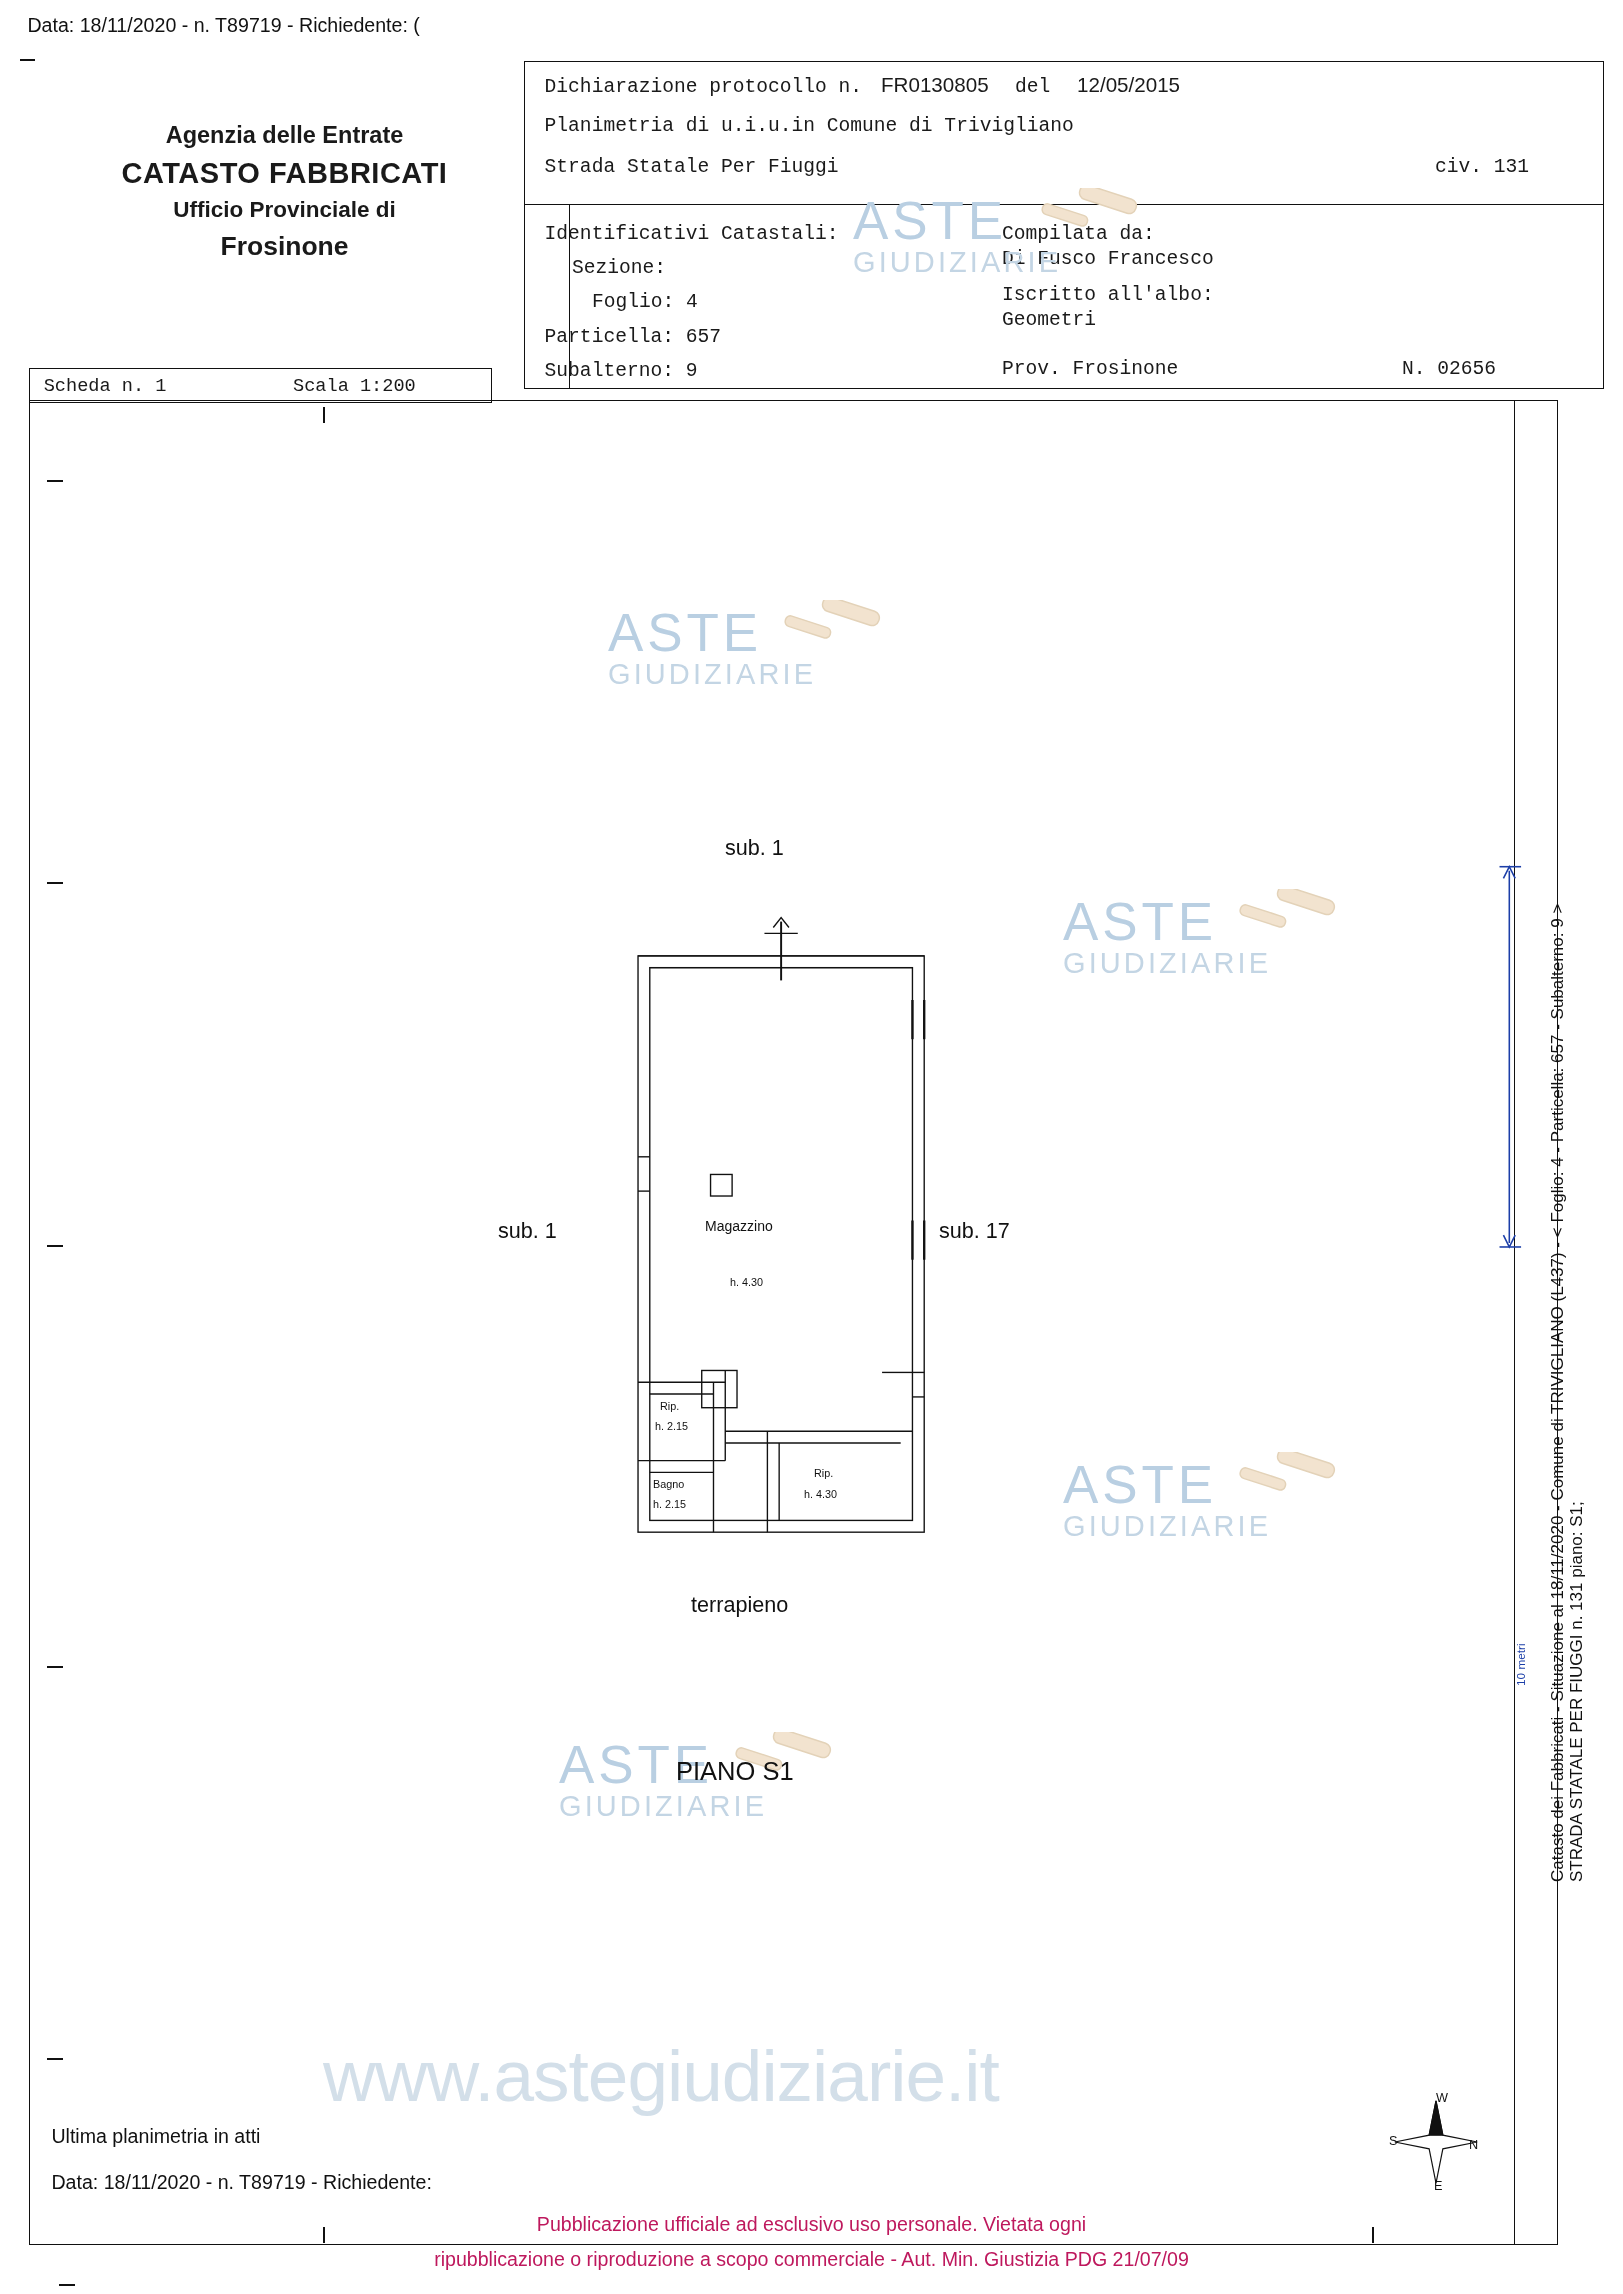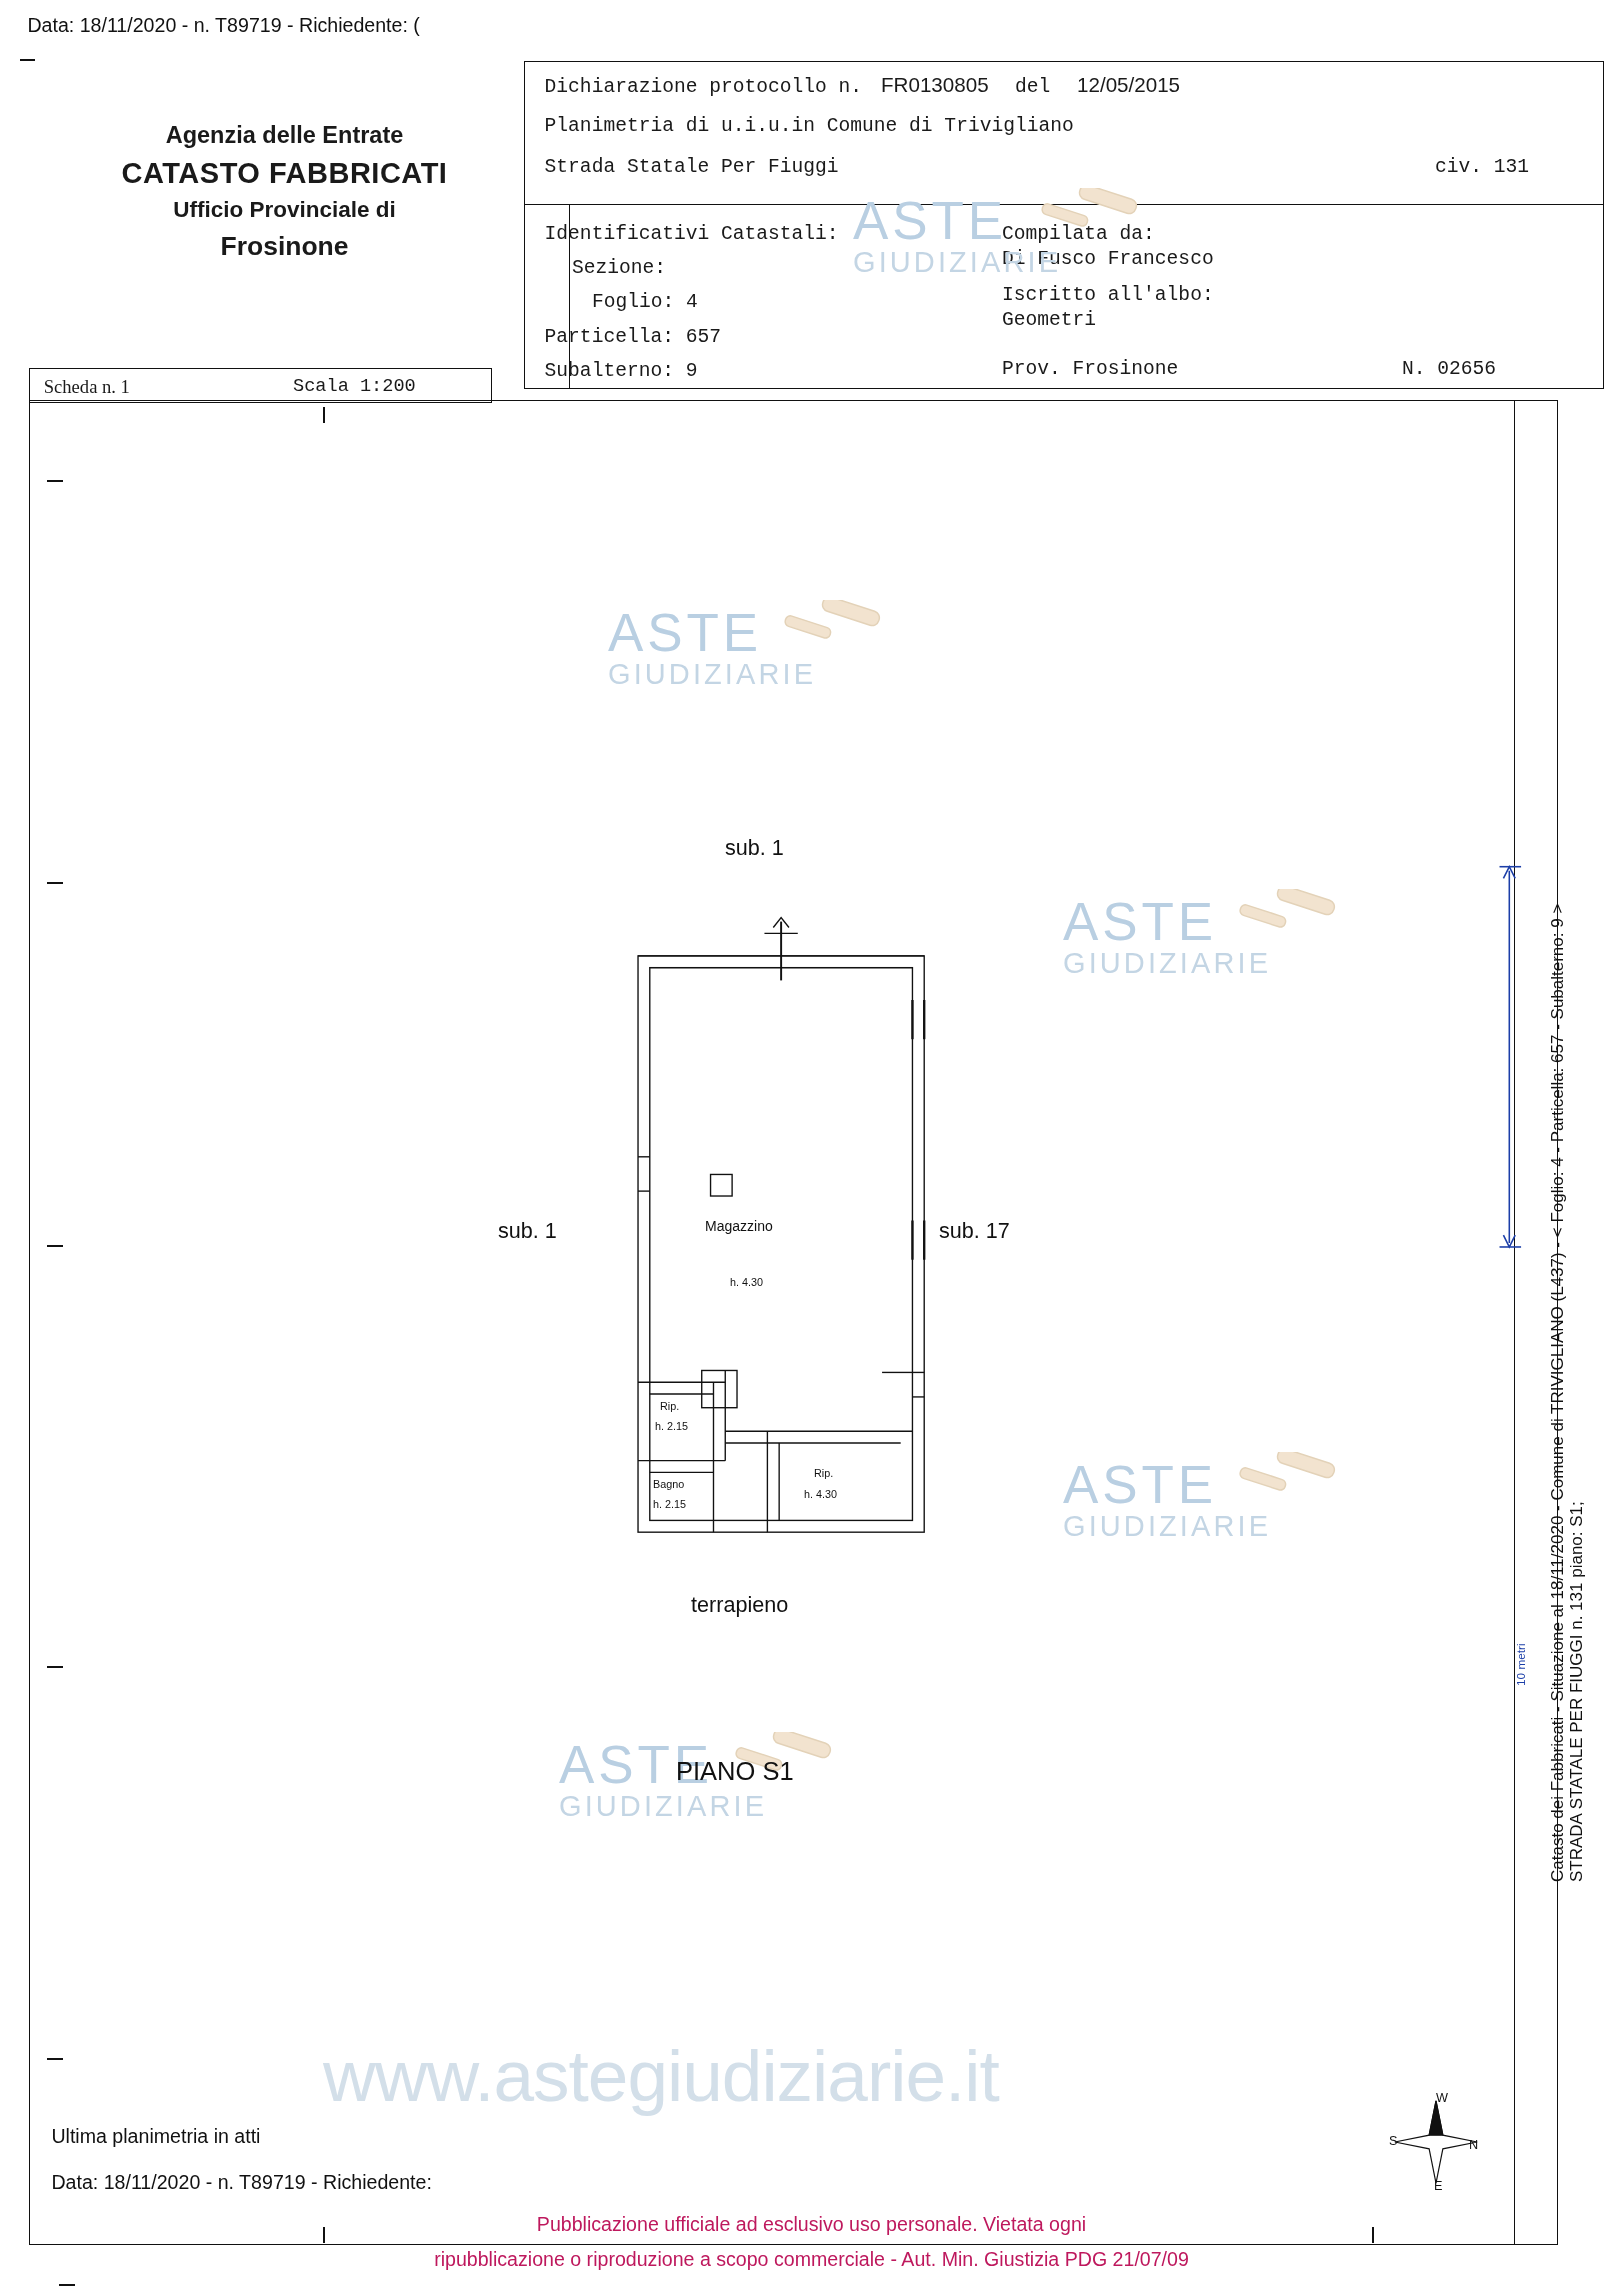--- a/index.html
+++ b/index.html
@@ -50,21 +50,21 @@
   .scheda-bar {
     position: absolute;
     left: 29px;
     top: 368px;
     width: 461px;
     height: 33px;
     border: 1.5px solid #111;
     font-family: "Liberation Mono", monospace;
     font-size: 18.6px;
   }
-  .scheda-bar .s1 { position: absolute; left: 13.7px; top: 6.9px; font-family: Liberation Serif, serif; }
+  .scheda-bar .s1 { position: absolute; left: 13.7px; top: 6.9px; }
   .scheda-bar .s2 { position: absolute; left: 263px; top: 6.9px; }
 
   
   .hdr {
     position: absolute;
     left: 524px;
     top: 61px;
     width: 1034px;
     height: 326px;
     border: 1.5px solid #111;

